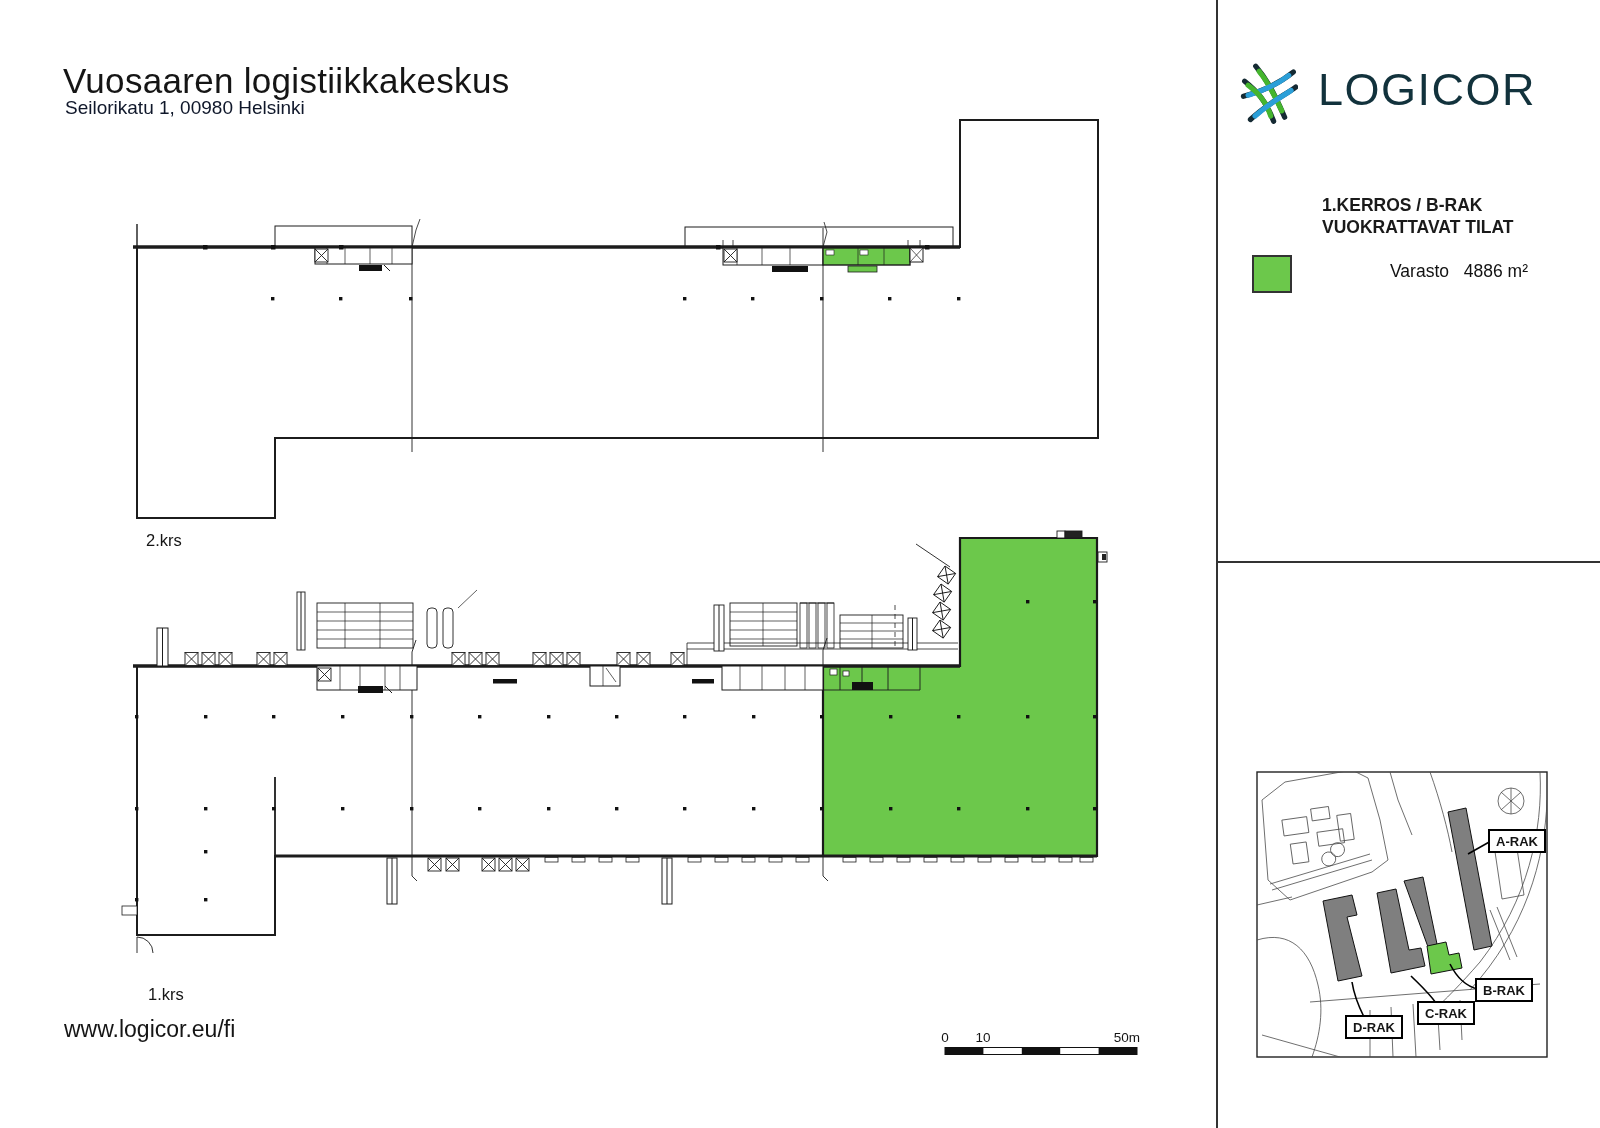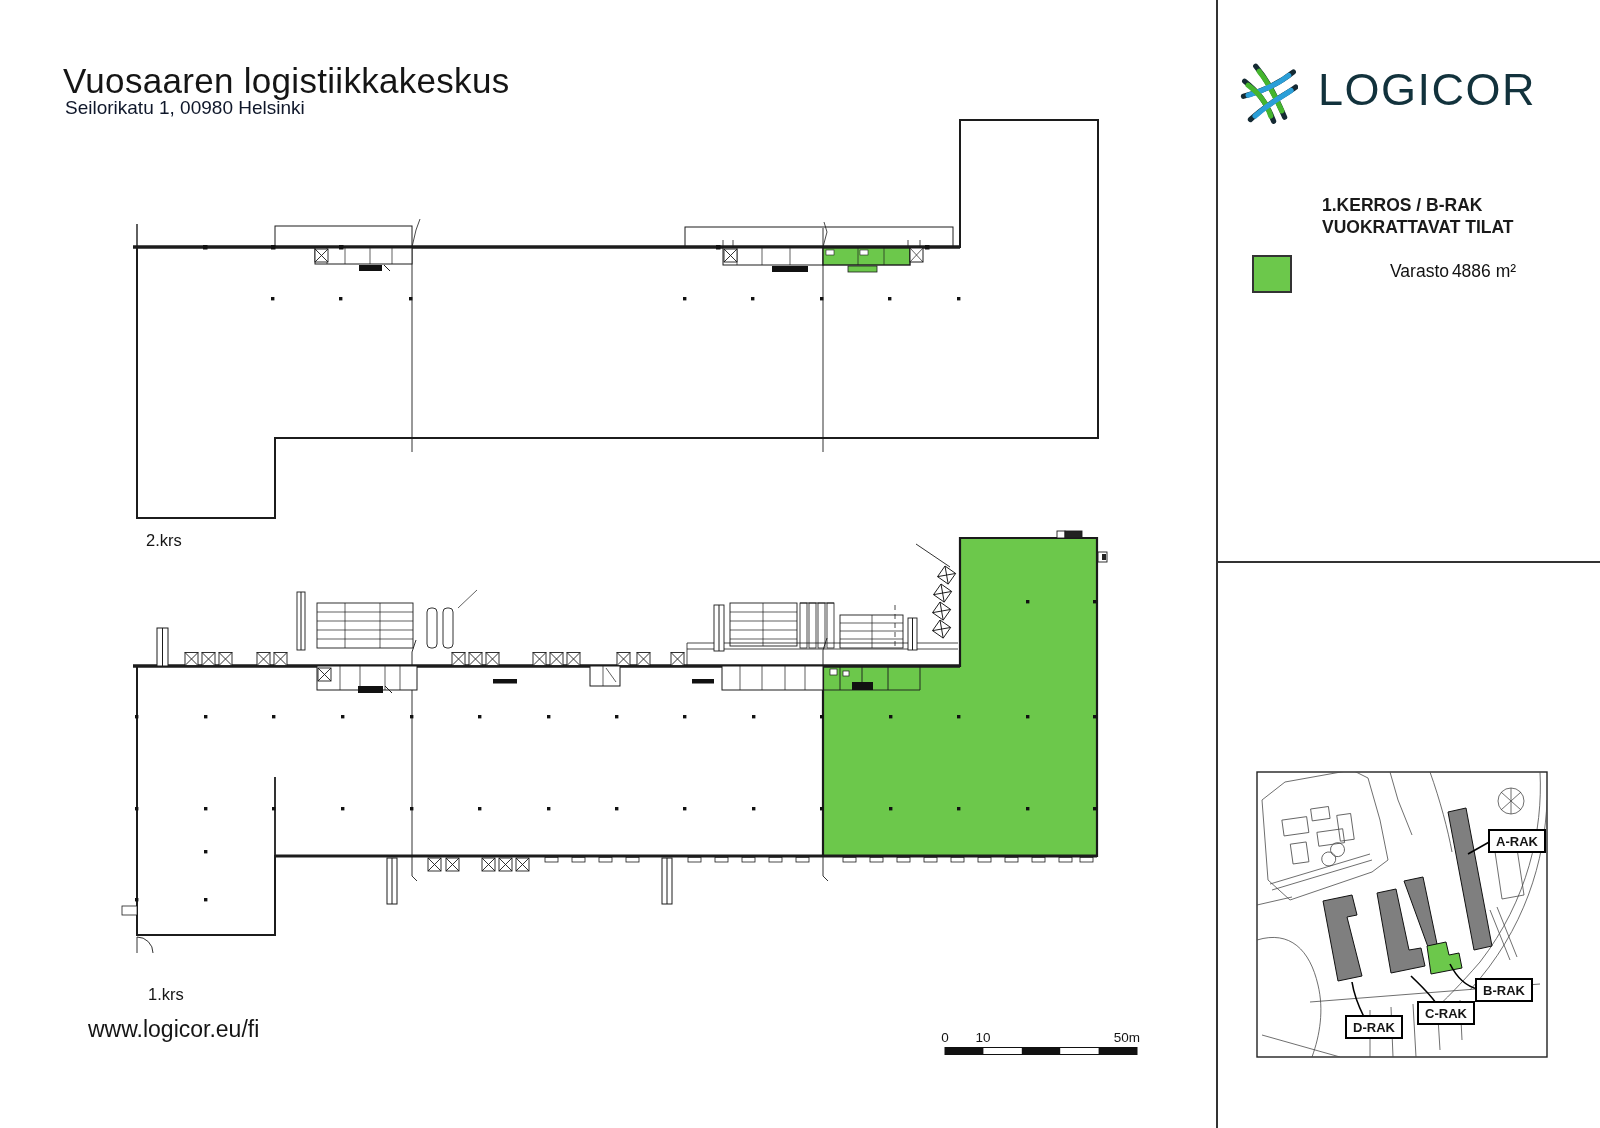--- a/index.html
+++ b/index.html
@@ -1,29 +1,29 @@
 <!DOCTYPE html>
 <html><head>
 <meta charset="utf-8">
 <style>
   html,body{margin:0;padding:0;background:#e8e8e8;}
   .page{position:relative;width:1600px;height:1128px;background:#ffffff;
         font-family:"Liberation Sans",sans-serif;overflow:hidden;color:#111;}
   .abs{position:absolute;}
   .title{left:63px;top:40px;font-size:35px;letter-spacing:.3px;color:#151515;margin-top:21px;}
   .address{left:65px;top:97px;font-size:19px;color:#0f172a;}
-  .website{left:64px;top:1016px;font-size:23px;color:#151515;margin-left:24px;}
+  .website{left:64px;top:1016px;font-size:23px;color:#151515;}
   .vdiv{left:1216px;top:0;width:2px;height:1128px;background:#333;}
   .hdiv{left:1217px;top:561px;width:383px;height:2px;background:#333;}
   .wordmark{left:1318px;top:64px;font-size:45px;font-weight:normal;
             letter-spacing:1.5px;color:#12323c;}
   .heading{left:1322px;top:194px;font-size:17.5px;font-weight:bold;line-height:22px;color:#1a1a1a;}
   .legend-swatch{left:1252px;top:255px;width:40px;height:38px;border:2px solid #333;box-sizing:border-box;}
   .legend-label{left:1390px;top:261px;font-size:17.5px;}
-  .legend-area{left:1440px;top:261px;width:88px;font-size:17.5px;text-align:center;}
+  .legend-area{left:1440px;top:261px;width:88px;font-size:17.5px;text-align:right;}
   svg text{font-family:"Liberation Sans",sans-serif;fill:#151515;}
   .planlabel{font-size:16.5px;}
   .scaletxt{font-size:13.5px;}
   .maplabel{font-size:13px;font-weight:bold;}
 </style>
 </head>
 <body>
 
 <div class="page">
 

